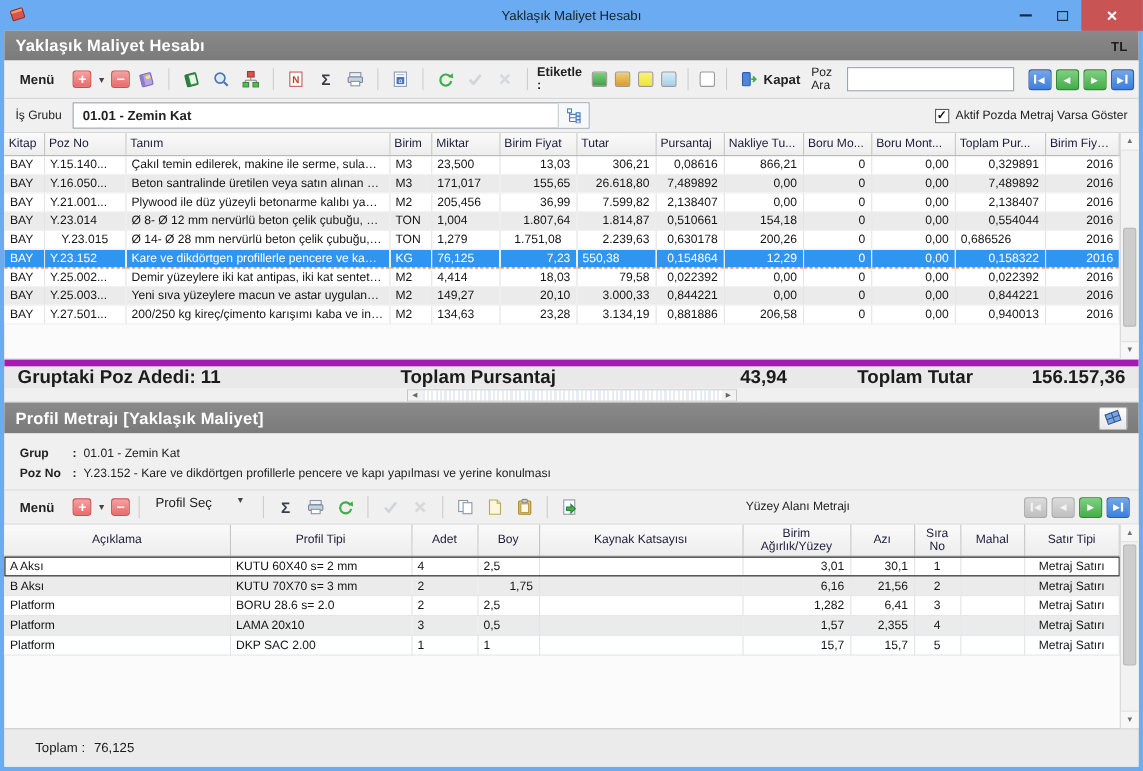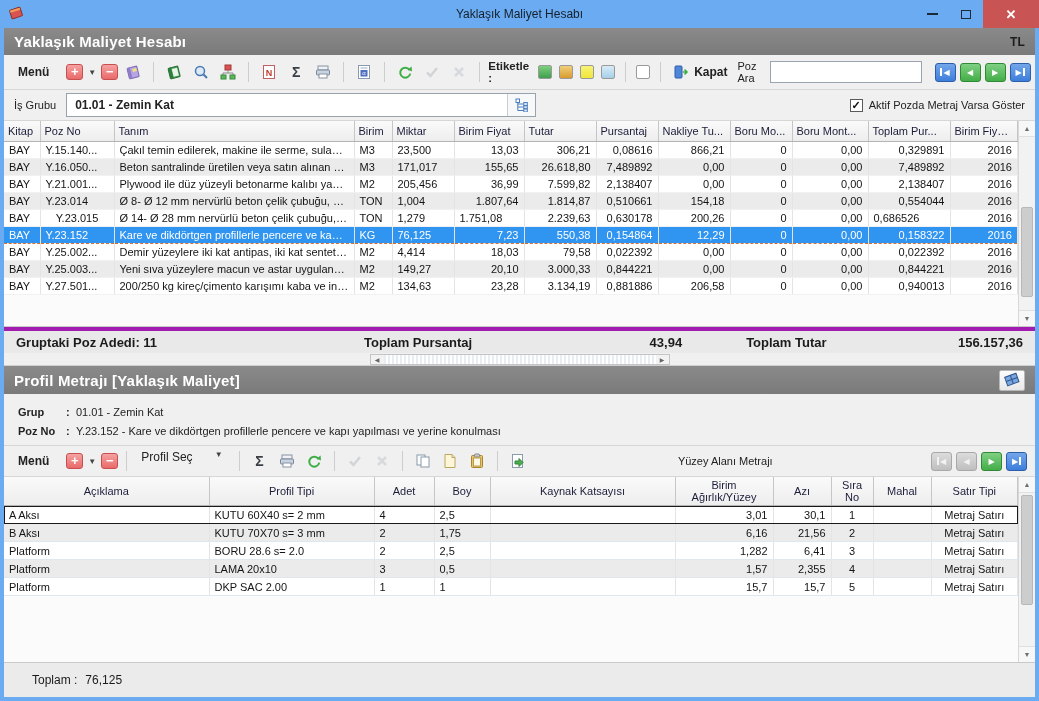--- a/index.html
+++ b/index.html
@@ -78,22 +78,22 @@
   .vscroll .arr{position:absolute;left:0;width:100%;height:16px;display:flex;align-items:center;justify-content:center;
     color:#6f6f6f;font-size:7px;background:#f7f7f7;}
   .vscroll .arr.up{top:0;border-bottom:1px solid #e0e0e0;}
   .vscroll .arr.down{bottom:0;border-top:1px solid #e0e0e0;}
   .vscroll .thumb{position:absolute;left:2px;right:2px;background:#cdcdcd;border:1px solid #b8b8b8;border-radius:2px;}
   .hstrip{height:13px;flex:none;background:#f0f0f0;display:flex;align-items:center;justify-content:center;border-bottom:1px solid #cfcfcf;}
   .hscroll{width:300px;height:11px;background:#fff;border:1px solid #c4c4c4;display:flex;align-items:center;}
   .hscroll .harr{width:13px;height:100%;display:flex;align-items:center;justify-content:center;font-size:6px;color:#666;background:#f2f2f2;}
   .hscroll .track{flex:1;height:100%;background:repeating-linear-gradient(90deg,#e8edf4 0 2px,#fff 2px 4px);}
   
-  .summary{height:26px;flex:none;display:flex;align-items:center;background:#e9e9e9;border-top:4px solid #a21caf;
-    font-weight:bold;font-size:13px;color:#1b1b1b;padding:0 12px;}
+  .summary{height:26px;flex:none;display:flex;align-items:center;background:#e9e9e9;border-top:6px solid #a21caf;
+    font-weight:bold;font-size:17px;color:#1b1b1b;padding:0 12px;}
   .summary .lbl1{width:348px;flex:none;}
   .summary .lbl2{flex:none;}
   .summary .val2{width:210px;flex:none;text-align:right;}
   .summary .lbl3{margin-left:64px;flex:none;}
   .summary .val3{flex:1;text-align:right;}
   
   .info{height:52px;flex:none;background:#f0f0f0;border-bottom:1px solid #d6d6d6;padding:7px 0 0 14px;}
   .info .row{display:flex;margin-top:3px;line-height:16px;}
   .info .ilabel{width:48px;font-weight:bold;flex:none;}
   .info .icolon{width:10px;font-weight:bold;flex:none;}
@@ -369,37 +369,37 @@
               <td style="text-align: right;">0,00</td>
               <td style="text-align: right;">0,554044</td>
               <td style="text-align: right;">2016</td>
             </tr>
             <tr>
               <td style="text-align: left;">BAY</td>
               <td style="text-align: center;">Y.23.015</td>
               <td style="text-align: left;">Ø 14- Ø 28 mm nervürlü beton çelik çubuğu, çubukl...</td>
               <td style="text-align: left;">TON</td>
               <td style="text-align: left;">1,279</td>
-              <td style="text-align: left; margin-top: 44px;">1.751,08</td>
+              <td style="text-align: center; margin-top: 44px;">1.751,08</td>
               <td style="text-align: right;">2.239,63</td>
               <td style="text-align: right;">0,630178</td>
               <td style="text-align: right;">200,26</td>
               <td style="text-align: right;">0</td>
               <td style="text-align: right;">0,00</td>
               <td style="">0,686526</td>
               <td style="text-align: right;">2016</td>
             </tr>
             <tr class="selected">
               <td style="text-align: left;">BAY</td>
               <td style="text-align: left;">Y.23.152</td>
               <td style="text-align: left;">Kare ve dikdörtgen profillerle pencere ve kapı yapıl...</td>
               <td style="text-align: left;">KG</td>
               <td style="text-align: left;">76,125</td>
               <td style="text-align: right;">7,23</td>
-              <td style="text-align: right;">550,38</td>
+              <td style="text-align: left;">550,38</td>
               <td style="text-align: right;">0,154864</td>
               <td style="text-align: right;">12,29</td>
               <td style="text-align: right;">0</td>
               <td style="text-align: right;">0,00</td>
               <td style="text-align: right;">0,158322</td>
               <td style="text-align: right;">2016</td>
             </tr>
             <tr>
               <td style="text-align: left;">BAY</td>
               <td style="text-align: left;">Y.25.002...</td>
@@ -611,21 +611,21 @@
               <td style="text-align: right;">3,01</td>
               <td style="text-align: right;">30,1</td>
               <td style="text-align: center;">1</td>
               <td style="text-align: left;"></td>
               <td style="text-align: center;">Metraj Satırı</td>
             </tr>
             <tr>
               <td style="text-align: left;">B Aksı</td>
               <td style="text-align: left;">KUTU 70X70 s= 3 mm</td>
               <td style="text-align: left;">2</td>
-              <td style="text-align: left; margin-top: 12px;">1,75</td>
+              <td style="text-align: right; margin-top: 12px;">1,75</td>
               <td style="text-align: right;"></td>
               <td style="text-align: right;">6,16</td>
               <td style="text-align: right;">21,56</td>
               <td style="text-align: center;">2</td>
               <td style="text-align: left;"></td>
               <td style="text-align: center;">Metraj Satırı</td>
             </tr>
             <tr>
               <td style="text-align: left;">Platform</td>
               <td style="text-align: left;">BORU 28.6 s= 2.0</td>

